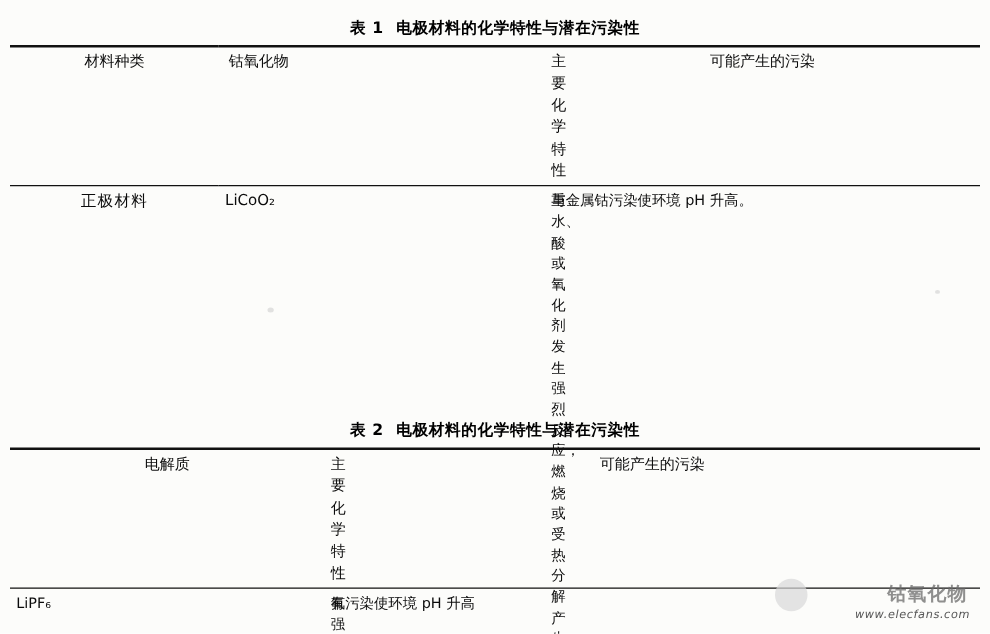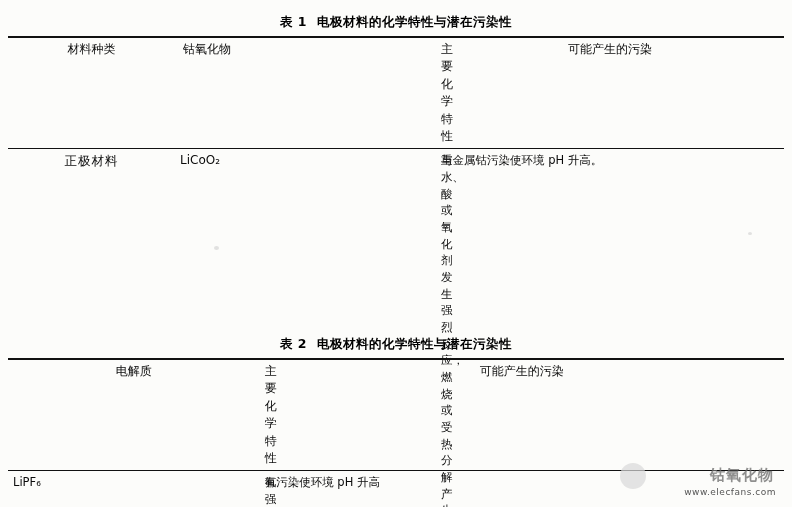--- a/index.html
+++ b/index.html
@@ -79,20 +79,21 @@
   .namecell { padding-left: 22px; font-size: 12px; }
   .propcell { padding-left: 6px; }
   .pollcell { padding-left: 14px; }
   .wm-text {
     position: absolute;
     right: 16px;
     bottom: 10px;
     font-size: 9px;
     color: #555;
     letter-spacing: 0.5px;
+    font-style: italic;
   }
   .wm-big {
     position: absolute;
     right: 18px;
     bottom: 22px;
     font-size: 15px;
     color: #6b6b6b;
     font-weight: bold;
     letter-spacing: 1px;
     opacity: .75;

